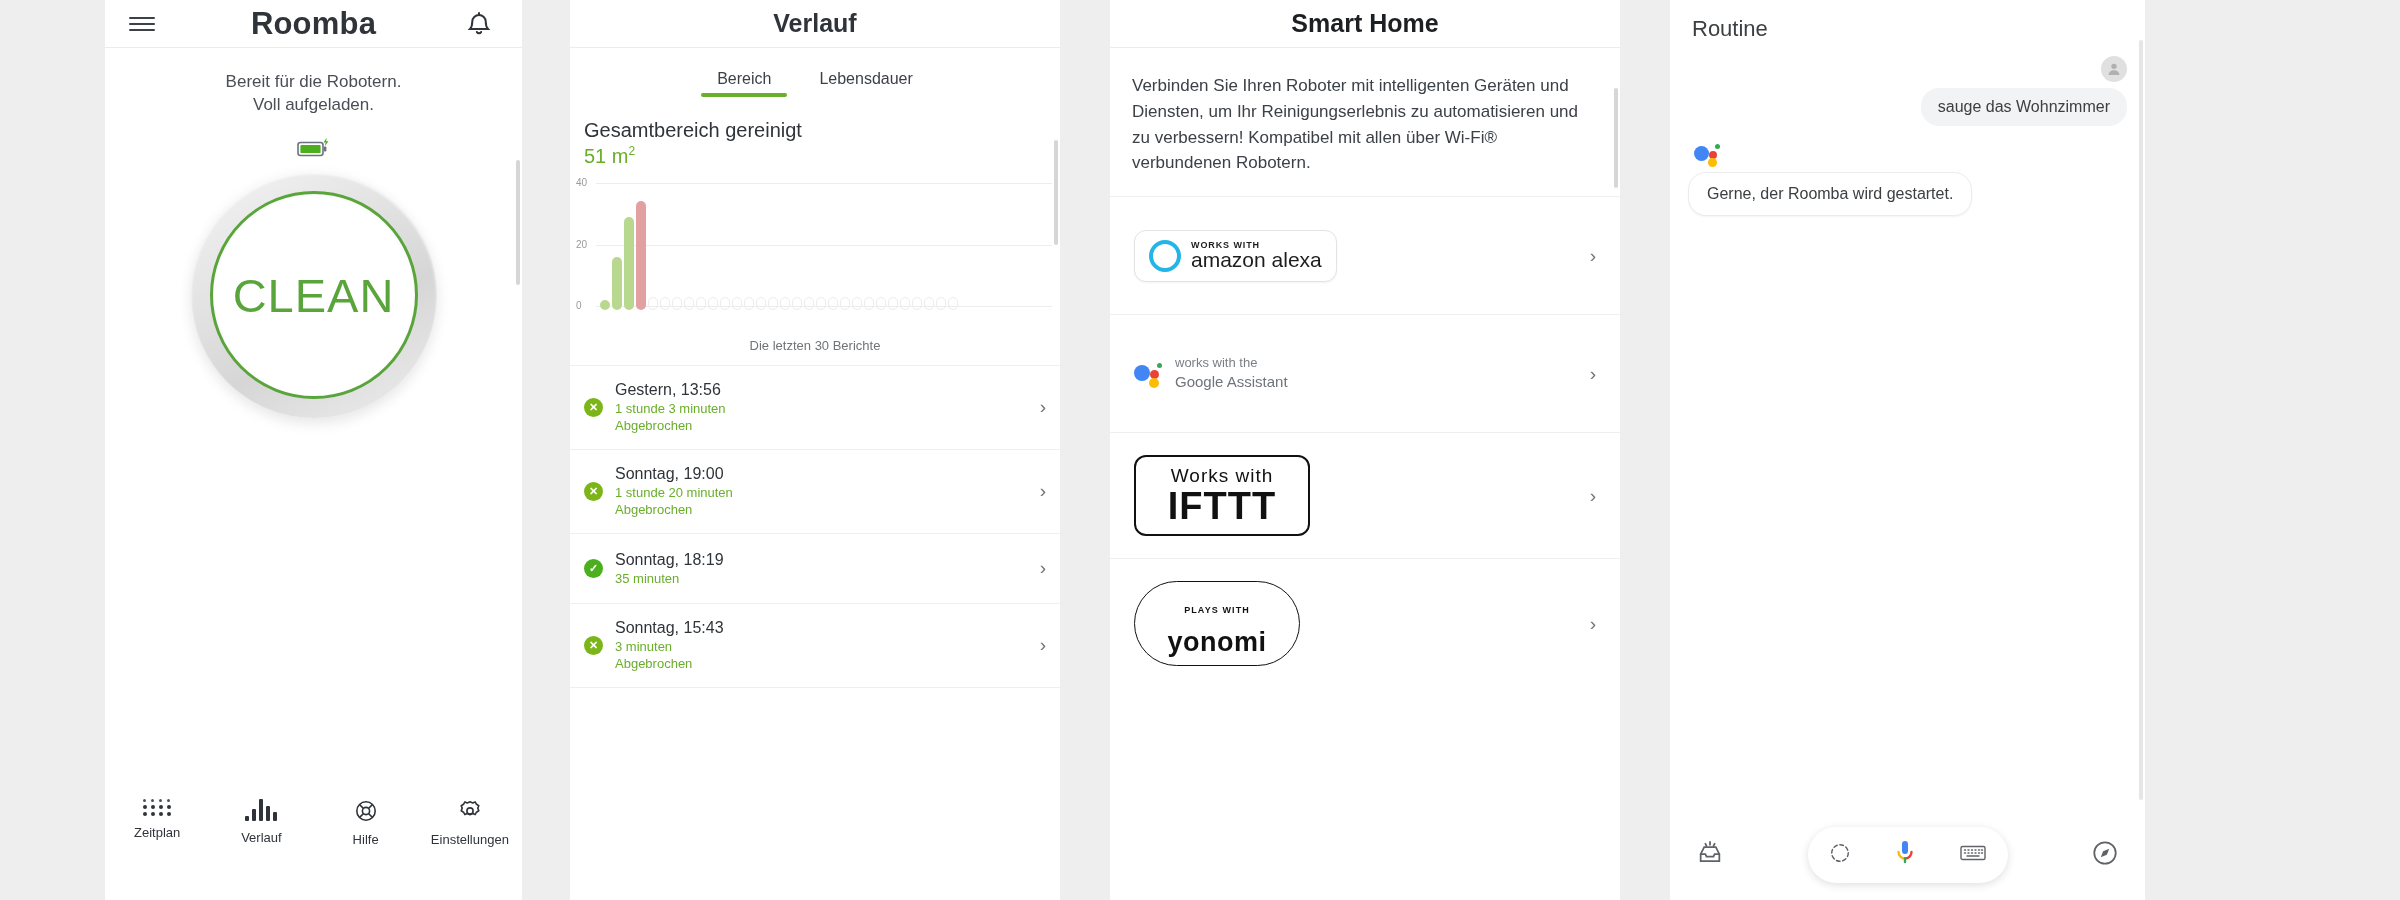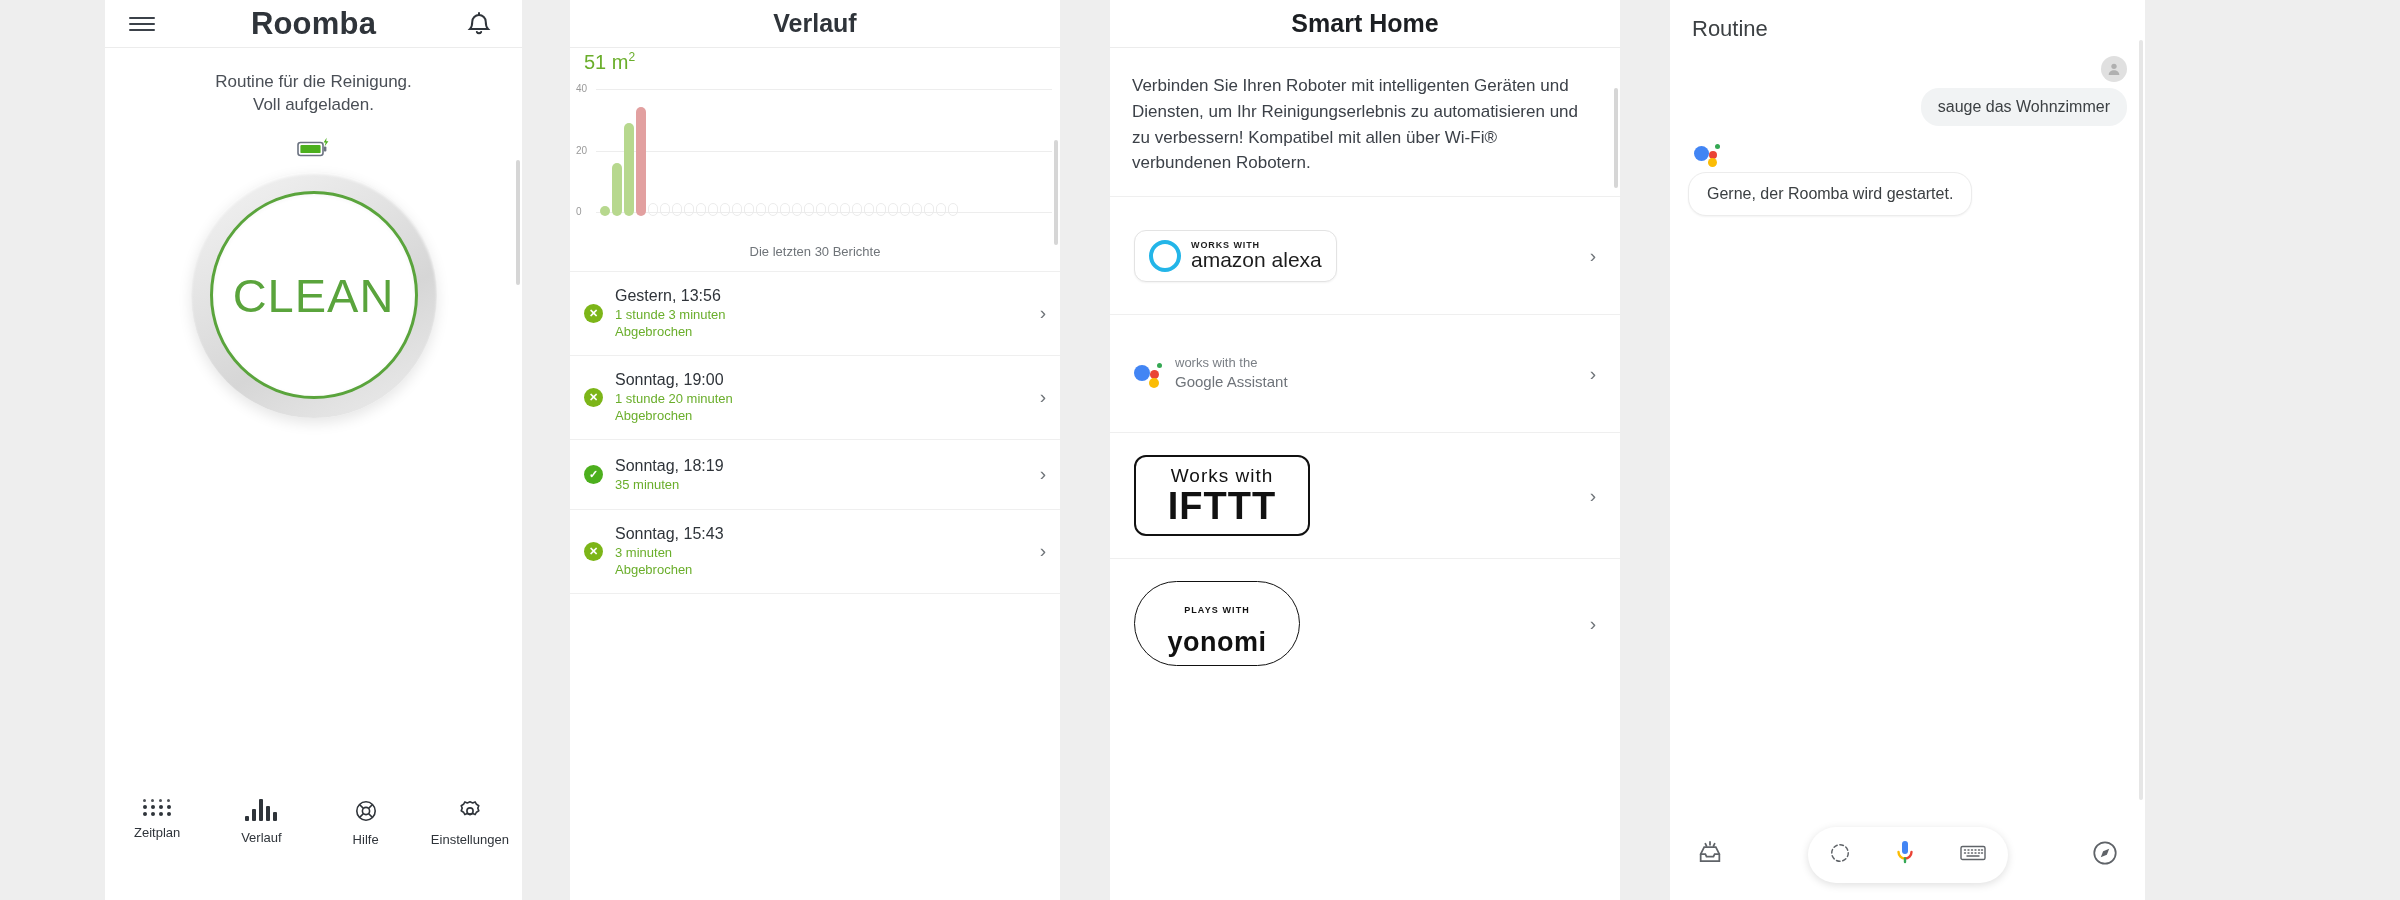--- a/index.html
+++ b/index.html
@@ -213,21 +213,21 @@
       <div class="bell">
         <svg width="30" height="30" viewBox="0 0 24 24" fill="none" stroke="#2f343a" stroke-width="1.6" stroke-linecap="round">
           <path d="M12 3.2v1.2"></path>
           <path d="M6.6 10.2a5.4 5.4 0 0 1 10.8 0c0 4 1.3 5.3 1.8 5.8H4.8c.5-.5 1.8-1.8 1.8-5.8z"></path>
           <path d="M10.3 18.4a1.9 1.9 0 0 0 3.4 0"></path>
         </svg>
       </div>
     </div>
 
     <div class="p1-status">
-      <div>Routine für die Reinigung.</div>
+      <div>Bereit für die Robotern.</div>
       <div>Voll aufgeladen.</div>
     </div>
 
     <div class="battery-wrap">
       <svg width="34" height="22" viewBox="0 0 34 22">
         <rect x="1" y="5.5" width="25" height="13" rx="2.5" fill="none" stroke="#6b7280" stroke-width="1.6"></rect>
         <rect x="3.4" y="7.9" width="20.2" height="8.2" rx="1.2" fill="#4caf1d"></rect>
         <rect x="26.8" y="9.6" width="2.6" height="4.8" rx="1" fill="#6b7280"></rect>
         <path d="M29.6 0.8 L26.6 5.6 L28.7 5.6 L27.6 9.4 L31.4 4.3 L29.2 4.3 Z" fill="#4caf1d"></path>
       </svg>
@@ -292,21 +292,26 @@
 
     <div class="scrollbar" style="right:2px; top:160px; height:125px;"></div>
   </div>
 
   <div class="gap" style="width:48px"></div>
 
   <div class="panel p2">
 
     <div class="p2-header">Verlauf</div>
 
-
+    <div class="tabs">
+      <div class="tab active">Bereich</div>
+      <div class="tab">Lebensdauer</div>
+    </div>
+
+    <div class="sum-title">Gesamtbereich gereinigt</div>
     <div class="sum-value">
       <span>51 m</span><sup>2</sup>
     </div>
 
     <div class="chart">
       <div class="ylab" style="top:-5px">40</div>
       <div class="grid" style="top:1px"></div>
       <div class="ylab" style="top:57px">20</div>
       <div class="grid" style="top:63px"></div>
       <div class="ylab" style="top:118px">0</div>

